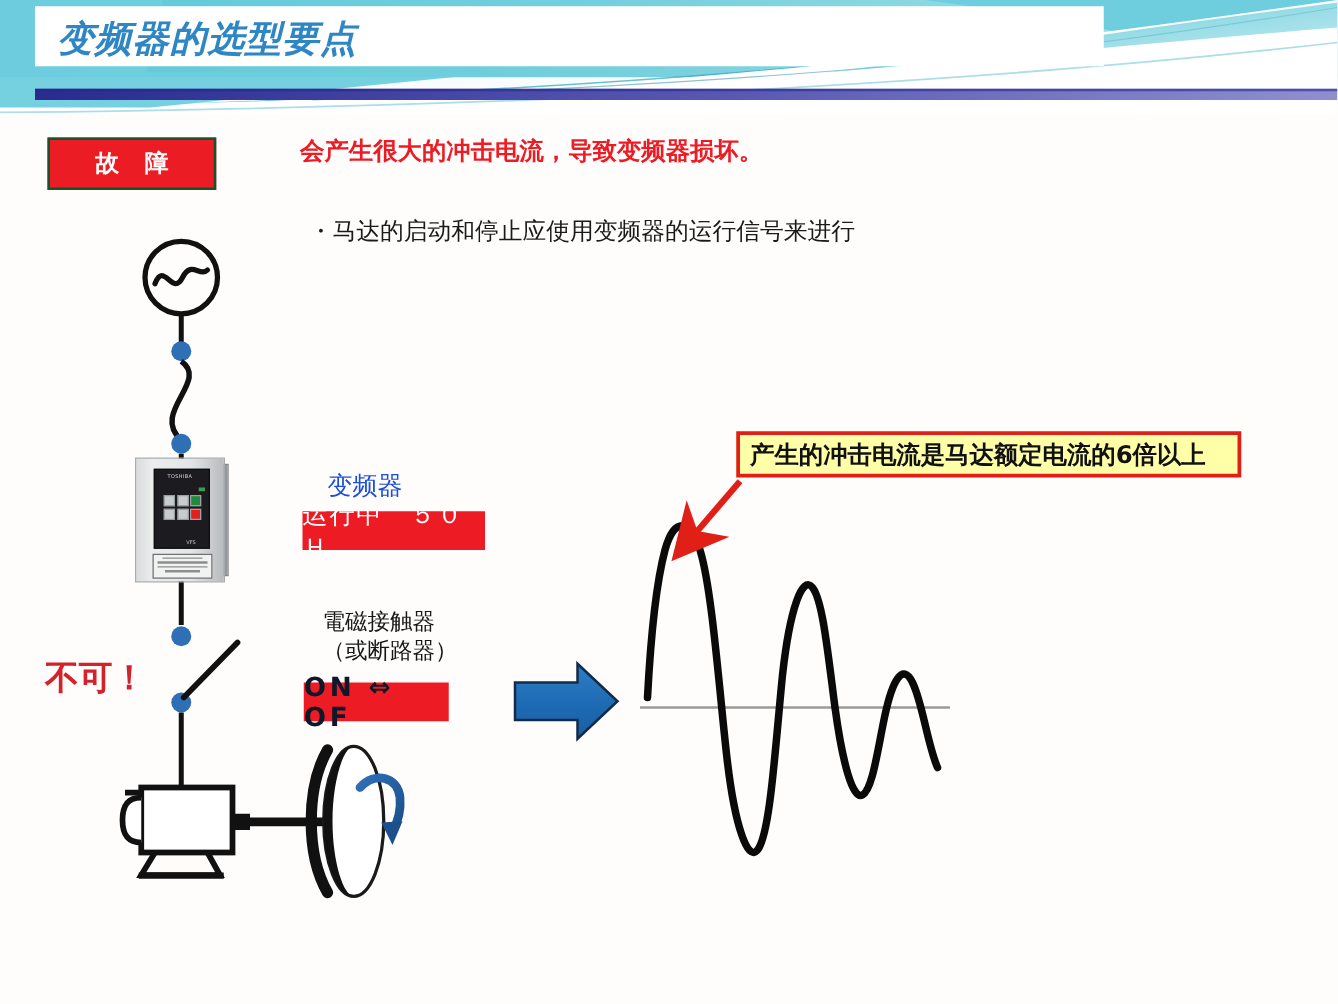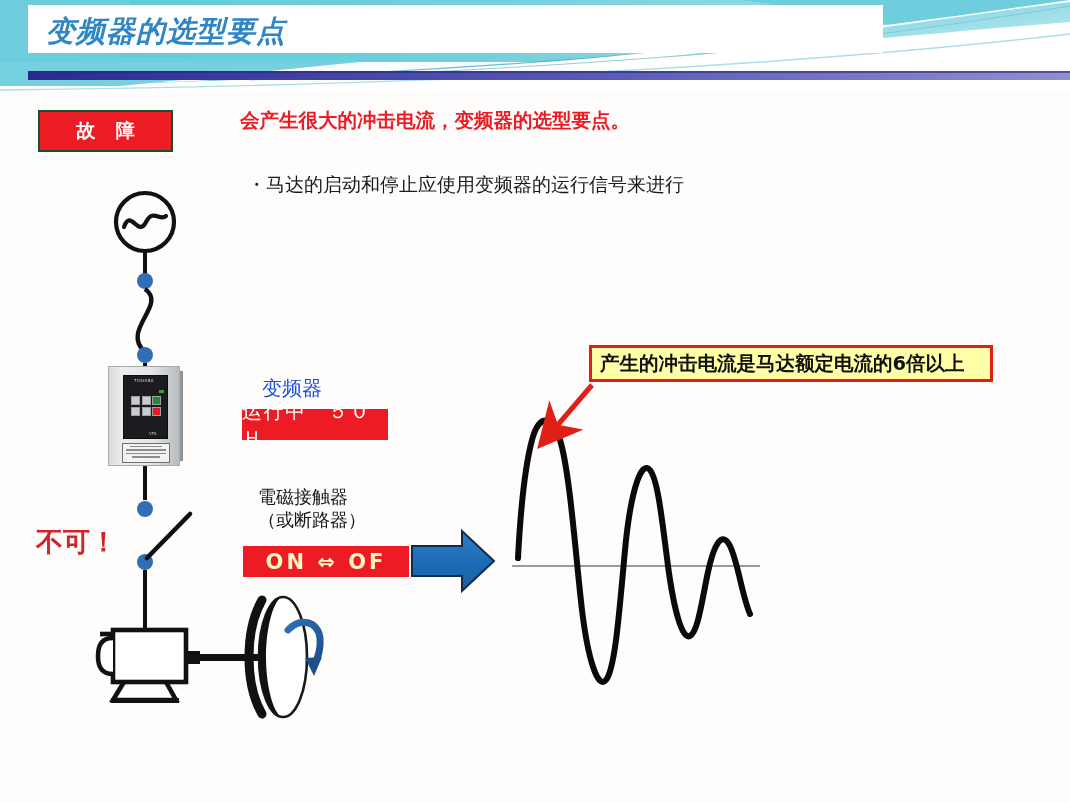--- a/index.html
+++ b/index.html
@@ -230,24 +230,24 @@
     top: 508px;
     font-size: 18px;
     color: #171717;
     font-family: "DejaVu Sans", "Liberation Sans", sans-serif;
     white-space: nowrap;
   }
   .box-onoff {
     position: absolute;
     left: 243px;
     top: 546px;
-    width: 166px;
+    width: 116px;
     height: 31px;
     background: #ed1c24;
-    color: #fef9c3;
+    color: #0f172a;
     font-size: 21px;
     font-weight: 700;
     display: flex;
     align-items: center;
     justify-content: center;
     letter-spacing: 3px;
     font-family: "DejaVu Sans", "Liberation Sans", sans-serif;
   }
   .lbl-forbidden {
     position: absolute;
@@ -329,21 +329,21 @@
       <rect x="28" y="71" width="1042" height="2" fill="#26268a" opacity=".6"></rect>
     </svg>
 
     <div class="title-plate"></div>
     <div class="title-text">变频器的选型要点</div>
   </div>
 
   <div class="fault-badge">故 障</div>
 
   <div class="warn-para">
-    <div class="warn-line">会产生很大的冲击电流，变频器的选型要点。</div>
+    <div class="warn-line">会产生很大的冲击电流，导致变频器损坏。</div>
   </div>
   <div class="note-line">・马达的启动和停止应使用变频器的运行信号来进行</div>
 
   <svg class="circuit-svg" width="1070" height="803" viewBox="0 0 1070 803">
     <defs>
       <linearGradient id="blueArrowGrad" x1="0" y1="0" x2="0" y2="1">
         <stop offset="0%" stop-color="#2f7fc4"></stop>
         <stop offset="50%" stop-color="#1d6cb5"></stop>
         <stop offset="100%" stop-color="#1a5fa3"></stop>
       </linearGradient>

